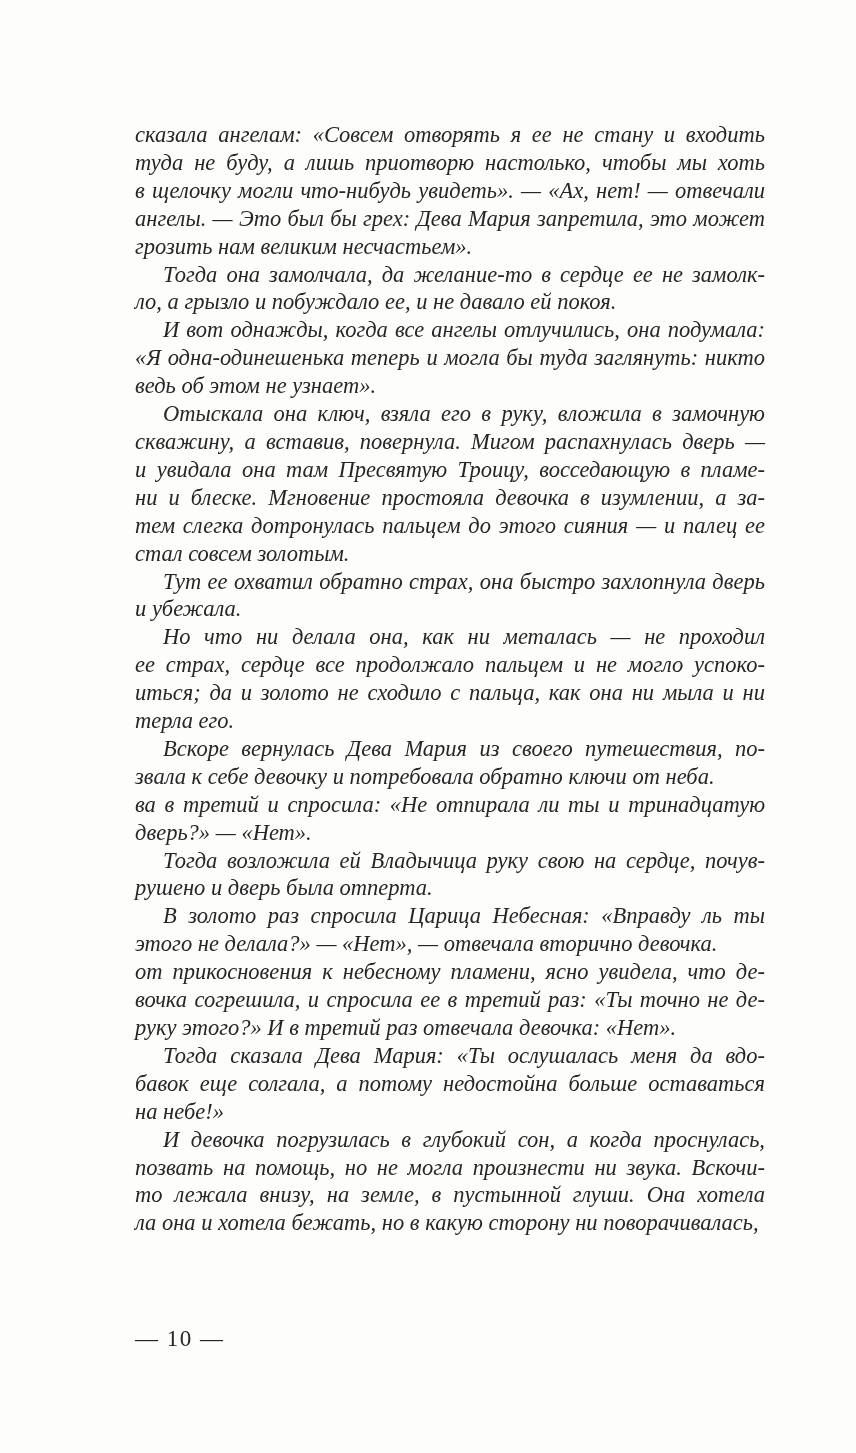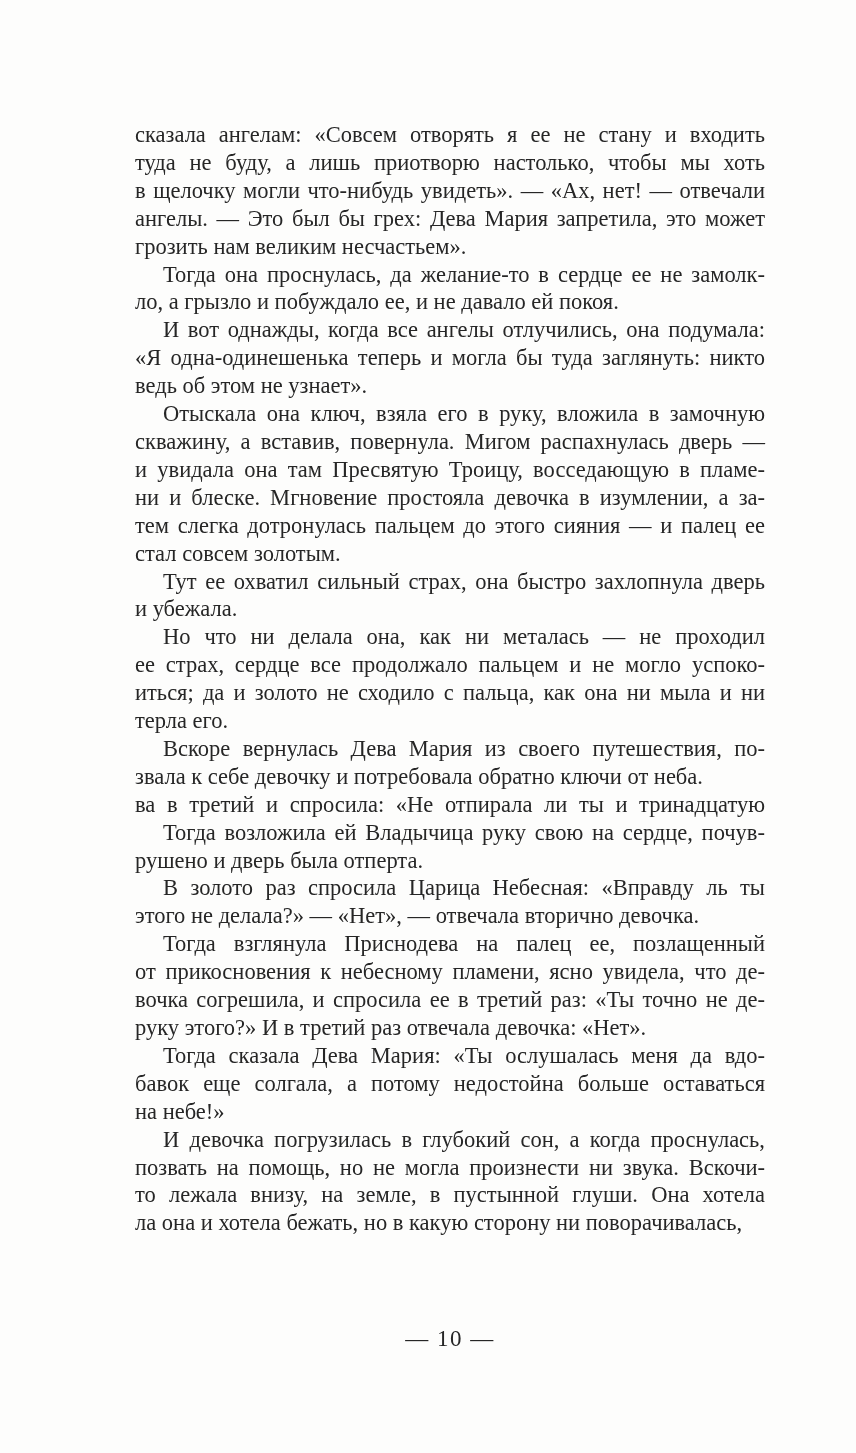--- a/index.html
+++ b/index.html
@@ -24,93 +24,94 @@
     line-height: 27.9px;
     -webkit-font-smoothing: antialiased;
   }
   .paragraph {
     margin: 0;
     padding: 0;
   }
   .line {
     text-align: justify;
     text-align-last: justify;
+    font-style: italic;
   }
   .line.last {
     text-align-last: left;
   }
   .line.indent {
     padding-left: 28px;
   }
   .page-footer {
     position: absolute;
     left: 135px;
     top: 1326px;
     width: 630px;
-    text-align: center;
+    text-align: left;
     font-size: 23px;
     letter-spacing: 1.5px;
     color: #262626;
   }
 </style>
 </head>
 <body>
 
 <div class="text-block">
     <div class="paragraph">
       <div class="line">сказала ангелам: «Совсем отворять я ее не стану и входить</div>
       <div class="line">туда не буду, а лишь приотворю настолько, чтобы мы хоть</div>
       <div class="line">в щелочку могли что-нибудь увидеть». — «Ах, нет! — отвечали</div>
       <div class="line">ангелы. — Это был бы грех: Дева Мария запретила, это может</div>
       <div class="line last">грозить нам великим несчастьем».</div>
     </div>
     <div class="paragraph">
-      <div class="line indent">Тогда она проснулась, да желание-то в сердце ее не замолк-</div>
+      <div class="line indent">Тогда она замолчала, да желание-то в сердце ее не замолк-</div>
       <div class="line last">ло, а грызло и побуждало ее, и не давало ей покоя.</div>
     </div>
     <div class="paragraph">
       <div class="line indent">И вот однажды, когда все ангелы отлучились, она подумала:</div>
       <div class="line">«Я одна-одинешенька теперь и могла бы туда заглянуть: никто</div>
       <div class="line last">ведь об этом не узнает».</div>
     </div>
     <div class="paragraph">
       <div class="line indent">Отыскала она ключ, взяла его в руку, вложила в замочную</div>
       <div class="line">скважину, а вставив, повернула. Мигом распахнулась дверь —</div>
       <div class="line">и увидала она там Пресвятую Троицу, восседающую в пламе-</div>
       <div class="line">ни и блеске. Мгновение простояла девочка в изумлении, а за-</div>
       <div class="line">тем слегка дотронулась пальцем до этого сияния — и палец ее</div>
       <div class="line last">стал совсем золотым.</div>
     </div>
     <div class="paragraph">
-      <div class="line indent">Тут ее охватил сильный страх, она быстро захлопнула дверь</div>
+      <div class="line indent">Тут ее охватил обратно страх, она быстро захлопнула дверь</div>
       <div class="line last">и убежала.</div>
     </div>
     <div class="paragraph">
       <div class="line indent">Но что ни делала она, как ни металась — не проходил</div>
       <div class="line">ее страх, сердце все продолжало пальцем и не могло успоко-</div>
       <div class="line">иться; да и золото не сходило с пальца, как она ни мыла и ни</div>
       <div class="line last">терла его.</div>
     </div>
     <div class="paragraph">
       <div class="line indent">Вскоре вернулась Дева Мария из своего путешествия, по-</div>
       <div class="line last">звала к себе девочку и потребовала обратно ключи от неба.</div>
     </div>
     <div class="paragraph">
       <div class="line">ва в третий и спросила: «Не отпирала ли ты и тринадцатую</div>
+      <div class="line last">дверь?» — «Нет».</div>
     </div>
     <div class="paragraph">
       <div class="line indent">Тогда возложила ей Владычица руку свою на сердце, почув-</div>
       <div class="line last">рушено и дверь была отперта.</div>
     </div>
     <div class="paragraph">
       <div class="line indent">В золото раз спросила Царица Небесная: «Вправду ль ты</div>
       <div class="line last">этого не делала?» — «Нет», — отвечала вторично девочка.</div>
     </div>
     <div class="paragraph">
-      <div class="line indent">Тогда взглянула Приснодева на палец ее, позлащенный</div>
       <div class="line">от прикосновения к небесному пламени, ясно увидела, что де-</div>
       <div class="line">вочка согрешила, и спросила ее в третий раз: «Ты точно не де-</div>
       <div class="line last">руку этого?» И в третий раз отвечала девочка: «Нет».</div>
     </div>
     <div class="paragraph">
       <div class="line indent">Тогда сказала Дева Мария: «Ты ослушалась меня да вдо-</div>
       <div class="line">бавок еще солгала, а потому недостойна больше оставаться</div>
       <div class="line last">на небе!»</div>
     </div>
     <div class="paragraph">

